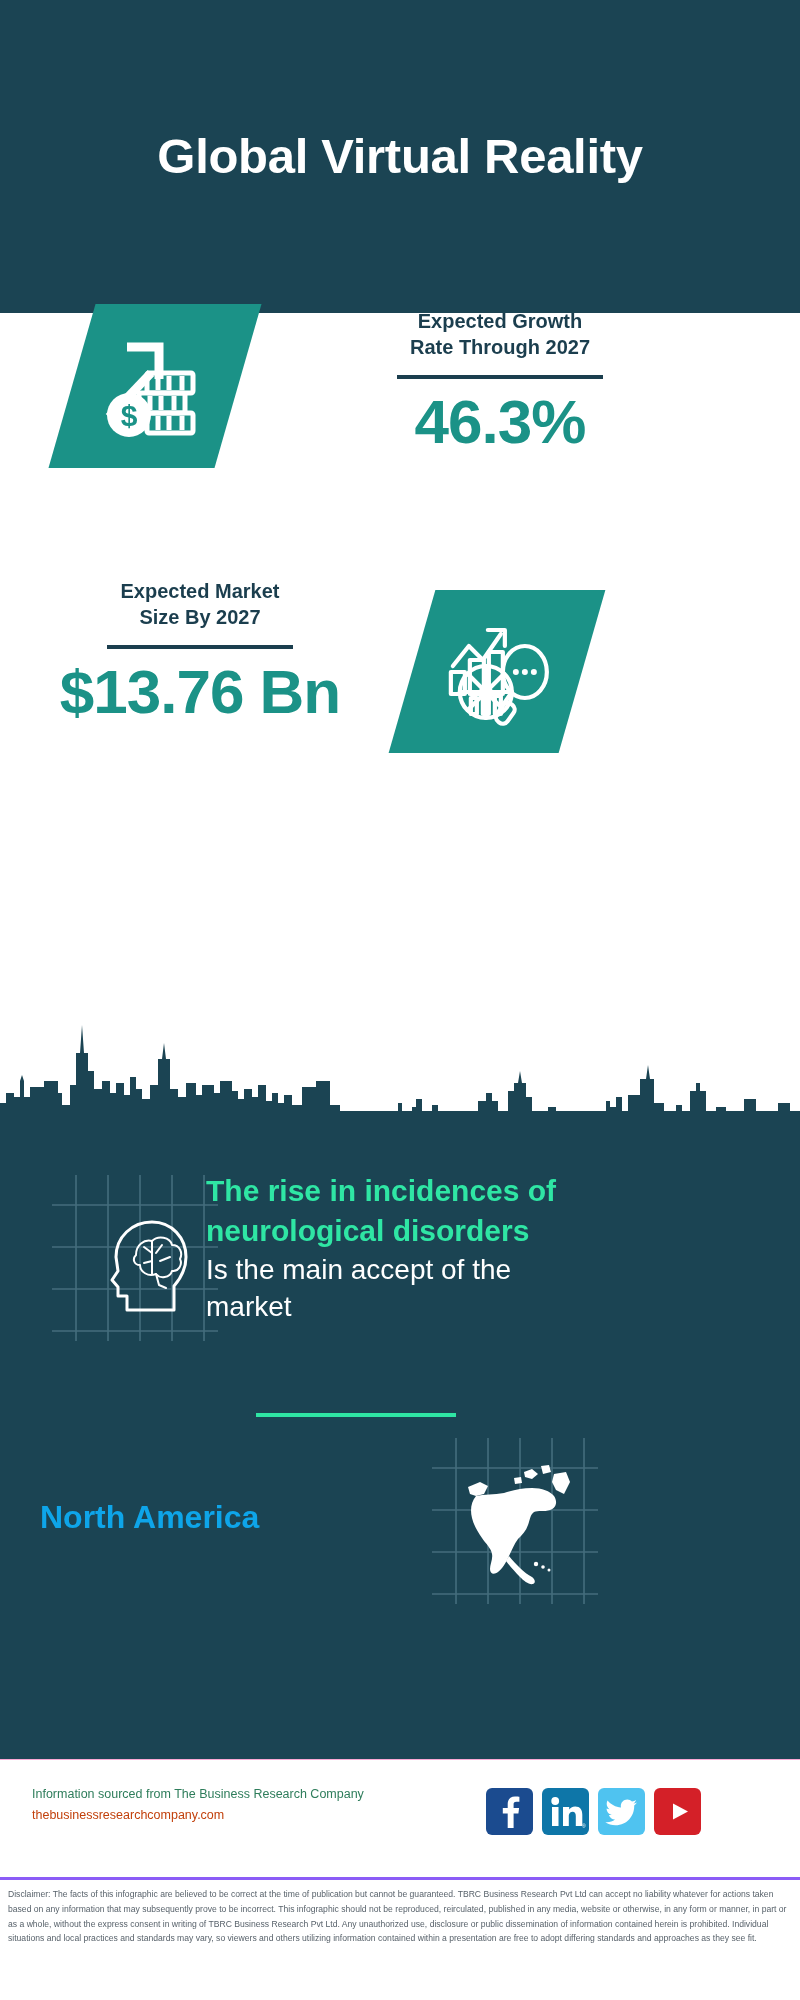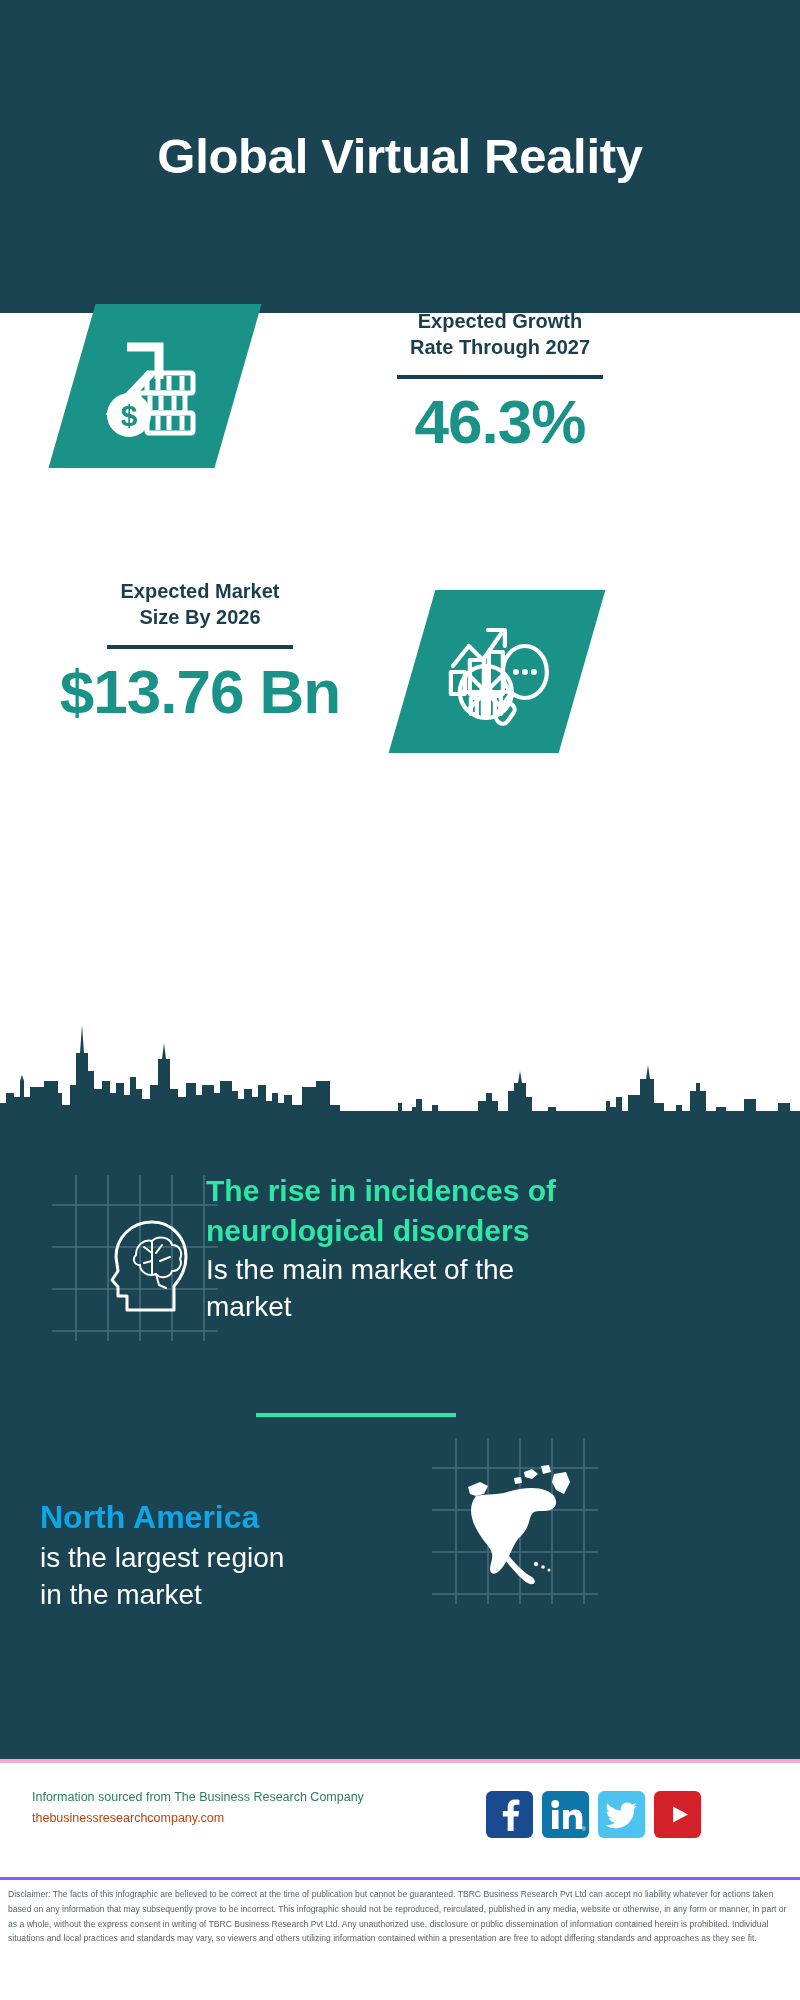--- a/index.html
+++ b/index.html
@@ -83,21 +83,21 @@
   .region-head {
     color:#0ea5e9; font-weight:bold; font-size:32px; line-height:1.34;margin-top:43px;
   }
   .region-sub {
     color:#ffffff; font-size:28px; line-height:1.34;
   }
 
   
   .footer {
     position:absolute; left:0; width:800px; background:#ffffff;
-    border-top:4px solid #f9a8d4;
+    border-top:1px solid #f9a8d4;
   }
   .footer-inner {
     position:relative; height:100%;
   }
   .footer-src {
     position:absolute; left:32px; top:24px;
     color:#2e7d5b; font-size:12.5px; line-height:1.65;
   }
   .socials { position:absolute; display:flex; gap:9px; }
   .soc {
@@ -164,21 +164,21 @@
       </div>
       <div class="stat-rule" style="width:206px;"></div>
       <div class="stat-value">46.3%</div>
     </div>
   </div>
 
   <div class="stat-block" style="left:0; top:570px; height:200px;">
     <div class="stat-text" style="position:absolute; left:50px; top:8px; width:300px;">
       <div class="stat-label">
         <div>Expected Market</div>
-        <div>Size By 2026</div>
+        <div>Size By 2027</div>
       </div>
       <div class="stat-rule" style="width:186px;"></div>
       <div class="stat-value">$13.76 Bn</div>
     </div>
 
     <div class="para" style="position:absolute; left:412px; top:20px; width:170px; height:163px;">
       <svg width="116" height="112" viewBox="0 0 116 112">
         <g stroke="#fff" stroke-width="4.2" fill="none" stroke-linecap="round" stroke-linejoin="round">
 
           <polyline points="14,50 30,30 44,44 62,18"></polyline>
@@ -270,33 +270,29 @@
         </g>
       </svg>
     </div>
 
     <div class="driver-text" style="left:206px; top:58px; width:400px;">
       <div class="driver-head">
         <div>The rise in incidences of</div>
         <div>neurological disorders</div>
       </div>
       <div class="driver-sub">
-        <div>Is the main market of the</div>
+        <div>Is the main accept of the</div>
         <div>market</div>
       </div>
     </div>
 
     <div class="green-rule" style="left:256px; top:300px; width:200px;"></div>
 
     <div class="driver-text" style="left:40px; top:340px; width:390px;">
       <div class="region-head">North America</div>
-      <div class="region-sub">
-        <div>is the largest region</div>
-        <div>in the market</div>
-      </div>
     </div>
 
     <div class="grid-icon" style="left:432px; top:325px; width:166px; height:166px;">
       <svg width="166" height="166" viewBox="0 0 166 166">
         <g stroke="#4c7584" stroke-width="1.6" opacity="0.85">
           <line x1="0" y1="30" x2="166" y2="30"></line>
           <line x1="0" y1="72" x2="166" y2="72"></line>
           <line x1="0" y1="114" x2="166" y2="114"></line>
           <line x1="0" y1="156" x2="166" y2="156"></line>
           <line x1="24" y1="0" x2="24" y2="166"></line>

